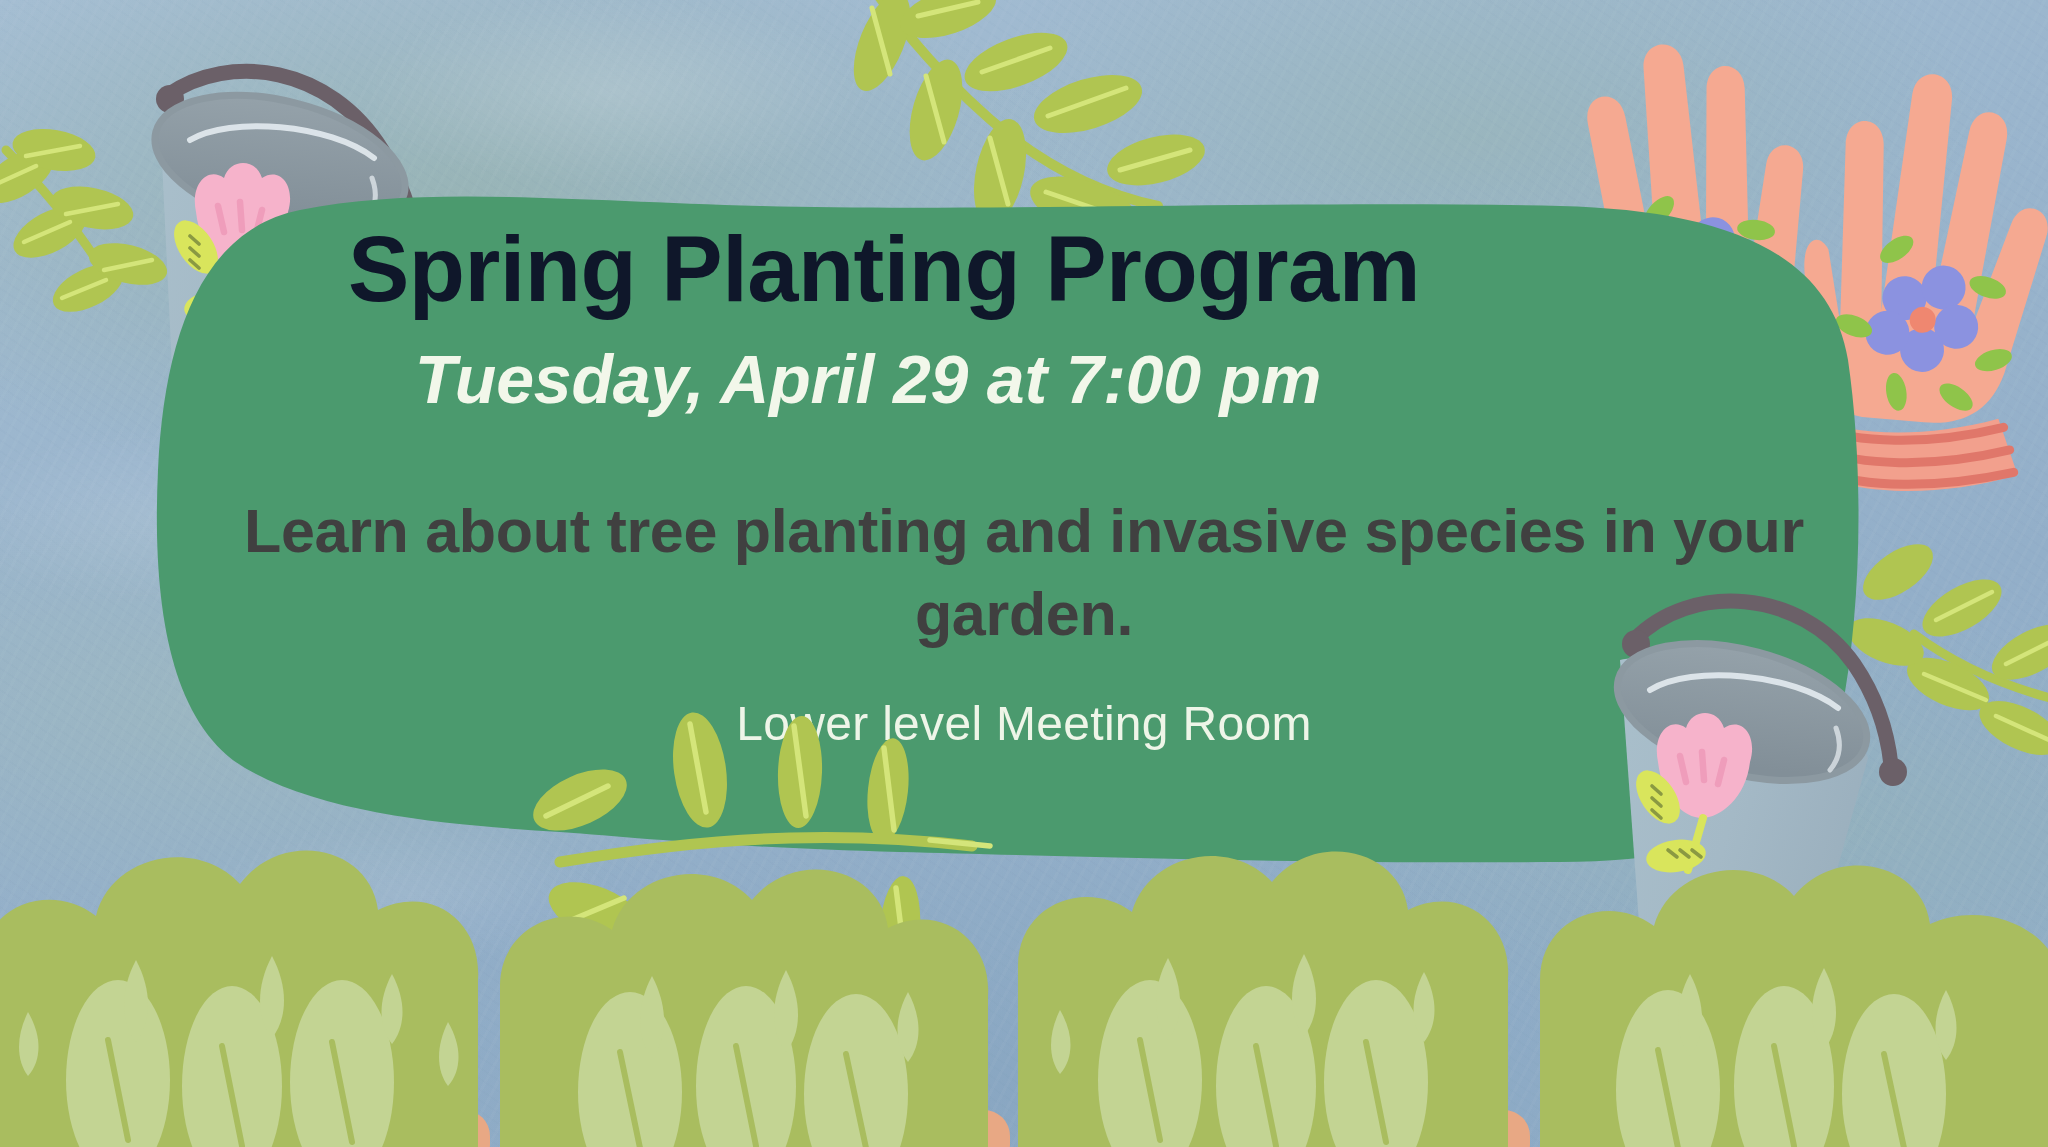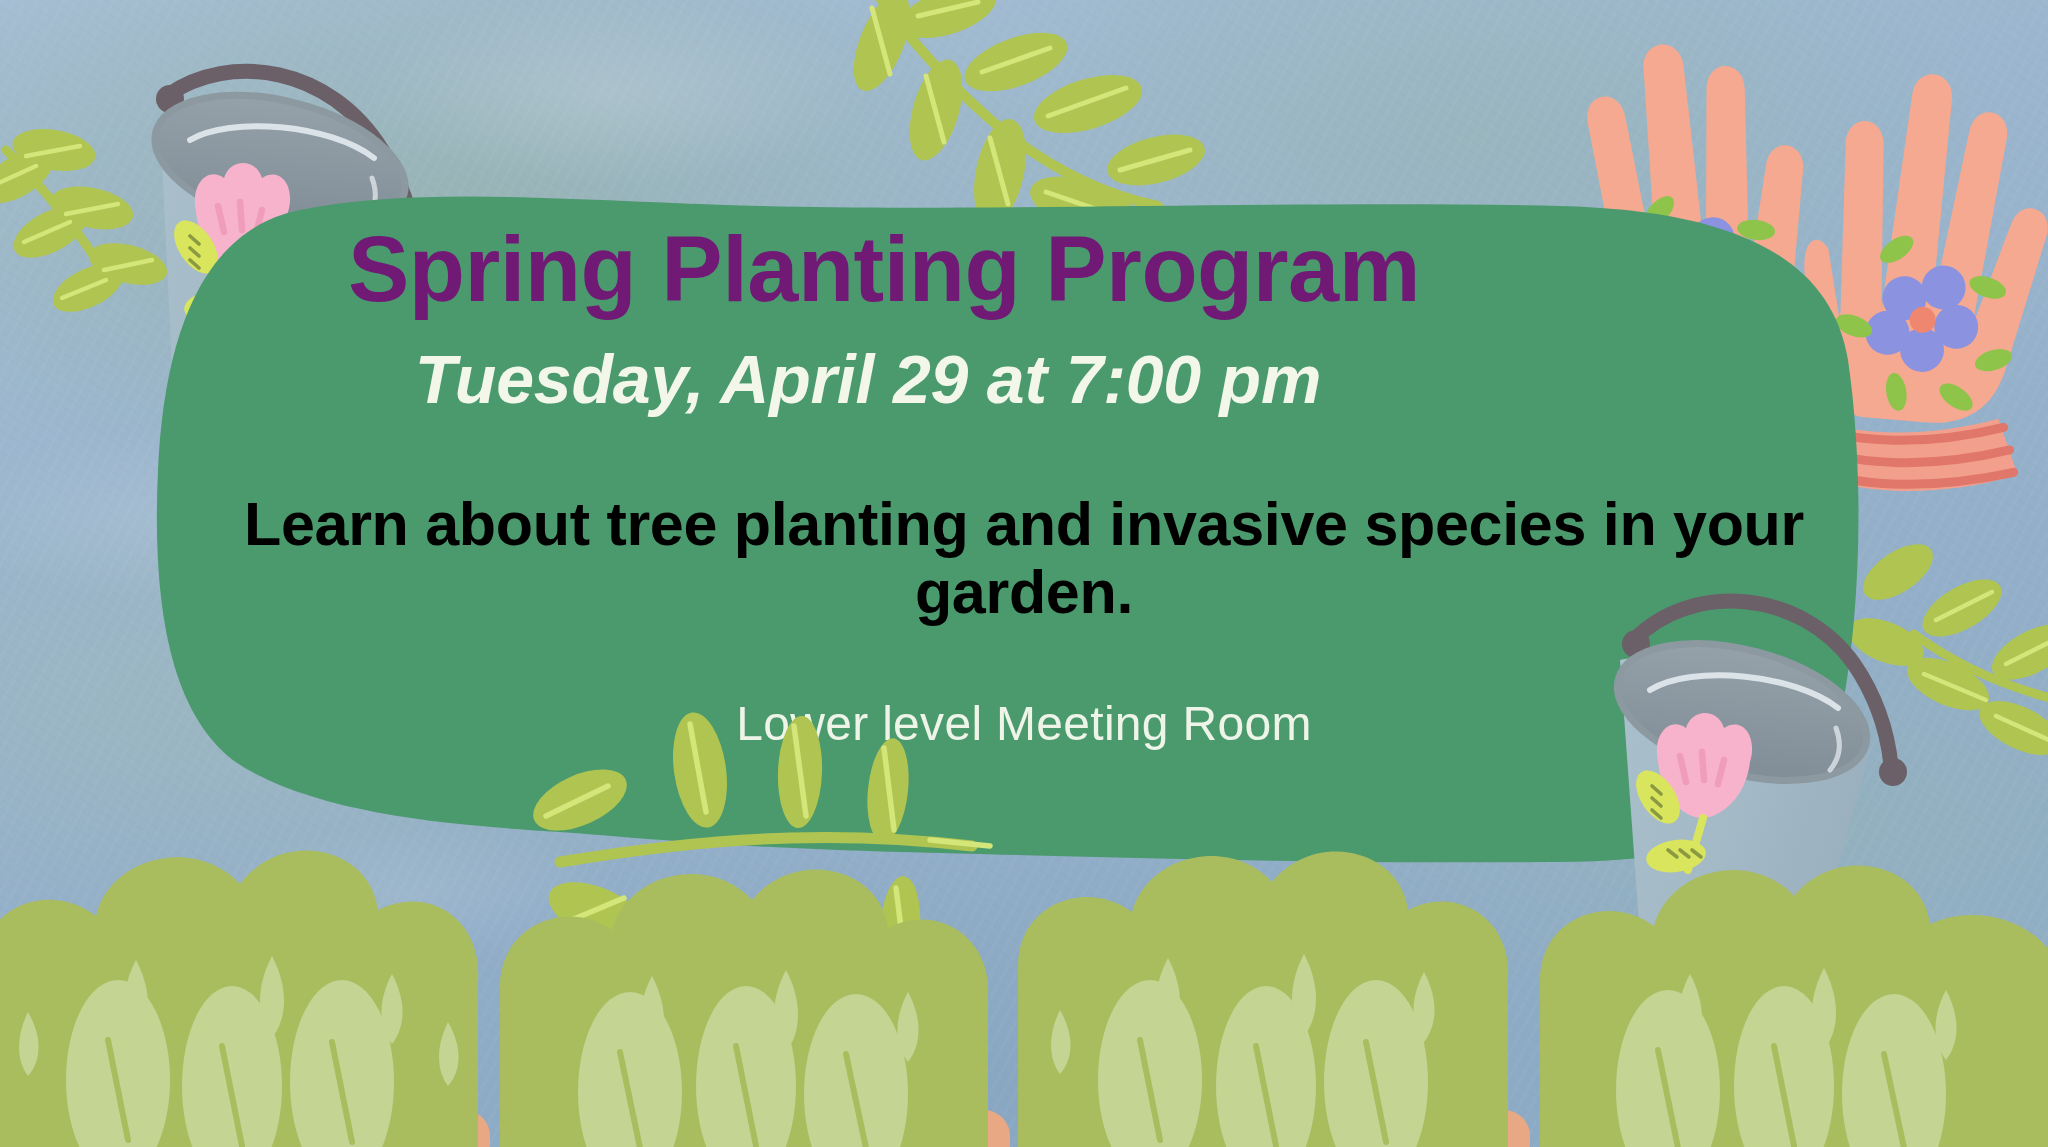--- a/index.html
+++ b/index.html
@@ -54,40 +54,40 @@
     text-align: center;
     color: #f2f7ec;
   }
   .title {
     position: absolute;
     left: 0; top: 223px; width: 1768px;
     font-size: 92px;
     font-weight: 700;
     letter-spacing: -0.5px;
     line-height: 1;
-    color: #701a75;
+    color: #0f172a;
   }
   .date {
     position: absolute;
     left: 0; top: 345px; width: 1736px;
     font-size: 68px;
     font-weight: 700;
     font-style: italic;
     letter-spacing: -0.2px;
     line-height: 1;
     color: #f2f7ea;
   }
   .body-text {
     position: absolute;
     left: 216px; top: 490px; width: 1616px;
     font-size: 61px;
     font-weight: 700;
-    line-height: 68px;
+    line-height: 83px;
     letter-spacing: -0.3px;
-    color: #000000;
+    color: #404040;
   }
   .location {
     position: absolute;
     left: 0; top: 700px; width: 2048px;
     font-size: 48px;
     font-weight: 300;
     line-height: 1;
     letter-spacing: 0.3px;
     color: #eef5e8;
   }

